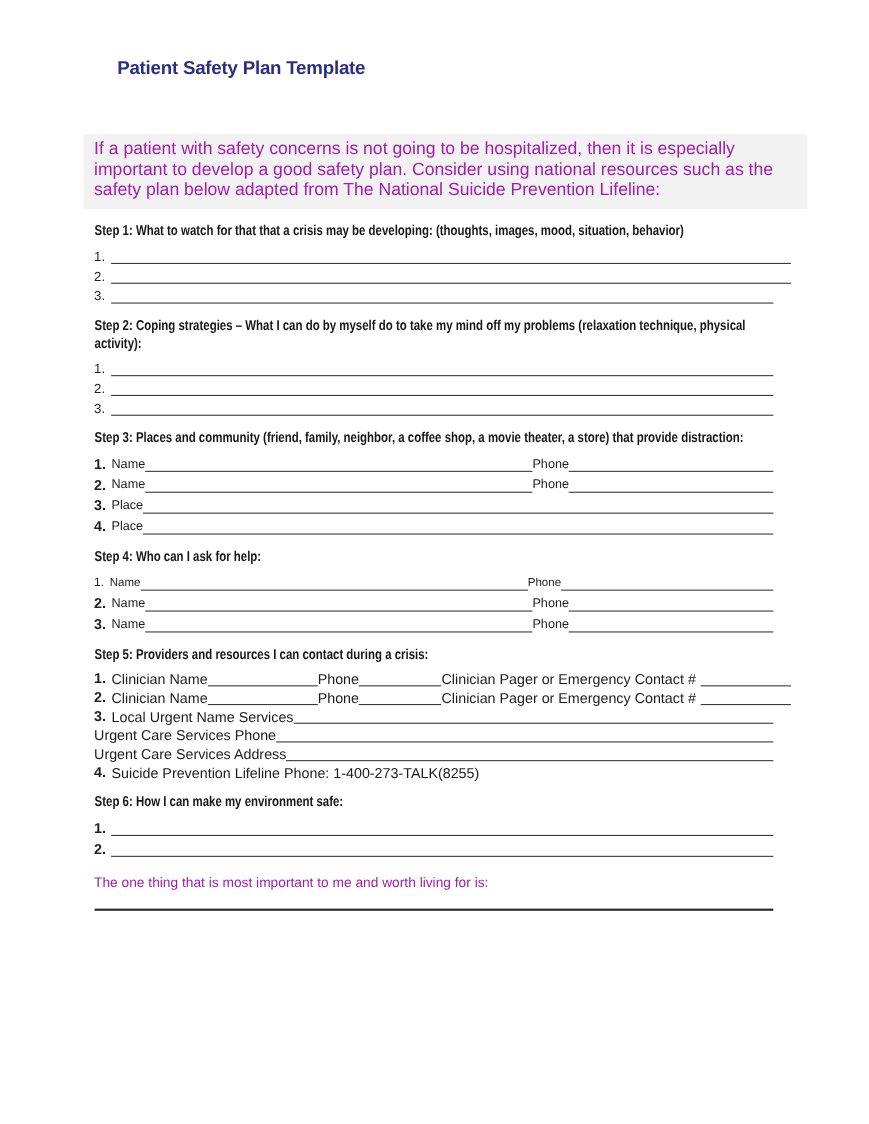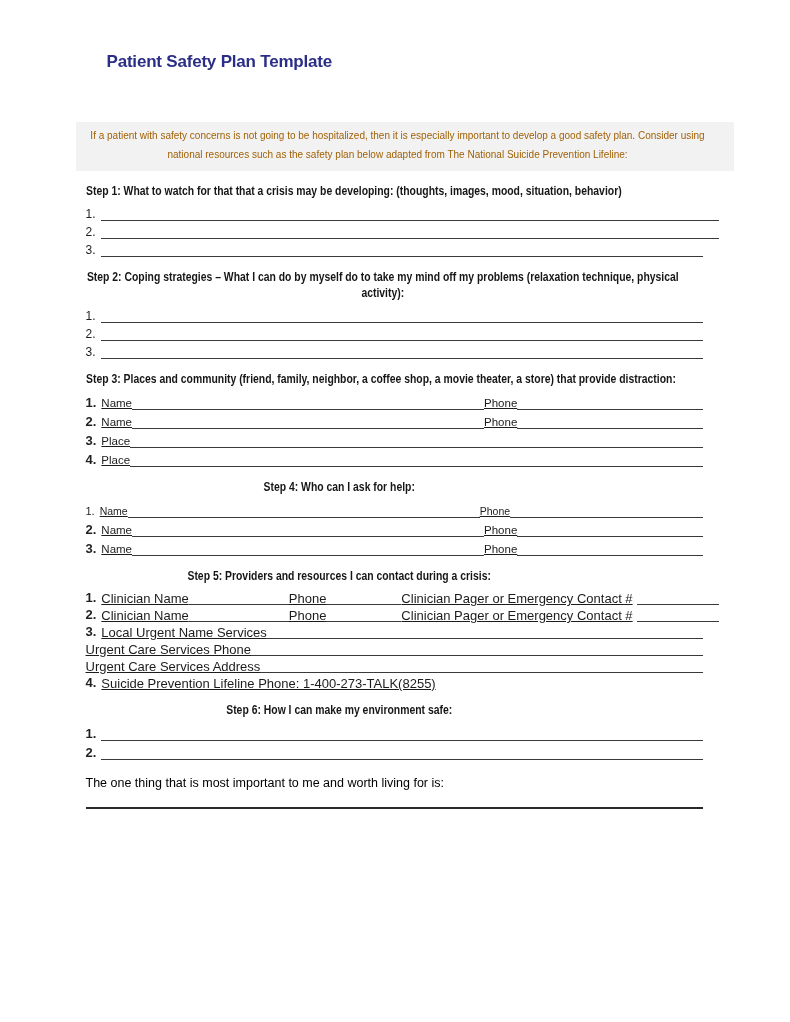--- a/index.html
+++ b/index.html
@@ -24,27 +24,26 @@
     letter-spacing: -0.2px;
     color: #2b2e87;
   }
 
   .intro {
     margin-top: 50px;
     margin-left: -10px;
     width: 658px;
     background: #f2f2f2;
     padding: 5px 24px 7px 10px;
-    font-size: 10px;
+    font-size: 16px;
     line-height: 18.5px;
-    color: #a16207;
-    text-align: center;
-  }
-
-  .step { margin-top: 0; text-align: center; }
+    color: #a21caf;
+  }
+
+  .step { margin-top: 0; }
   .step-heading {
     margin-top: 12px;
     font-size: 13px;
     font-weight: 700;
     line-height: 16px;
     color: #161616;
     white-space: nowrap;
     transform: scaleX(0.8);
     transform-origin: 0 50%;
   }
@@ -60,40 +59,40 @@
   .rows-s1 .row, .rows-s2 .row { height: 18px; }
   .rows-s6 .row { height: 19px; }
 
   .num {
     font-size: 13px;
     font-weight: 600;
     margin-right: 5px;
     line-height: 14px;
   }
   .num.reg { font-size: 12px; font-weight: 400; }
-  .lbl { font-size: 11.5px; line-height: 13px; color: #1c1c1c; text-decoration: underline; }
+  .lbl { font-size: 11.5px; line-height: 13px; color: #1c1c1c; }
   .rows-s5 .lbl { font-size: 13px; }
   .row.sm .num { font-size: 11px; font-weight: 400; }
   .row.sm .lbl { font-size: 10.5px; }
 
   .line {
     border-bottom: 1px solid #3a3a3a;
     height: 12px;
   }
   .line.grow { flex: 1 1 auto; }
   .line.mid352 { flex: 0 0 352px; }
   .line.w100 { flex: 0 0 100px; }
   .line.w75 { flex: 0 0 75px; }
   .line.short { margin-right: 16px; }
   .gap { display: inline-block; width: 4px; }
 
   .closing-prompt {
     margin-top: 16px;
     font-size: 12.5px;
-    color: #000000;
+    color: #a21caf;
   }
   .final-line {
     margin-top: 17px;
     margin-right: 16px;
     border-bottom: 2px solid #2a2a2a;
     height: 2px;
   }
 </style>
 </head>
 <body>

